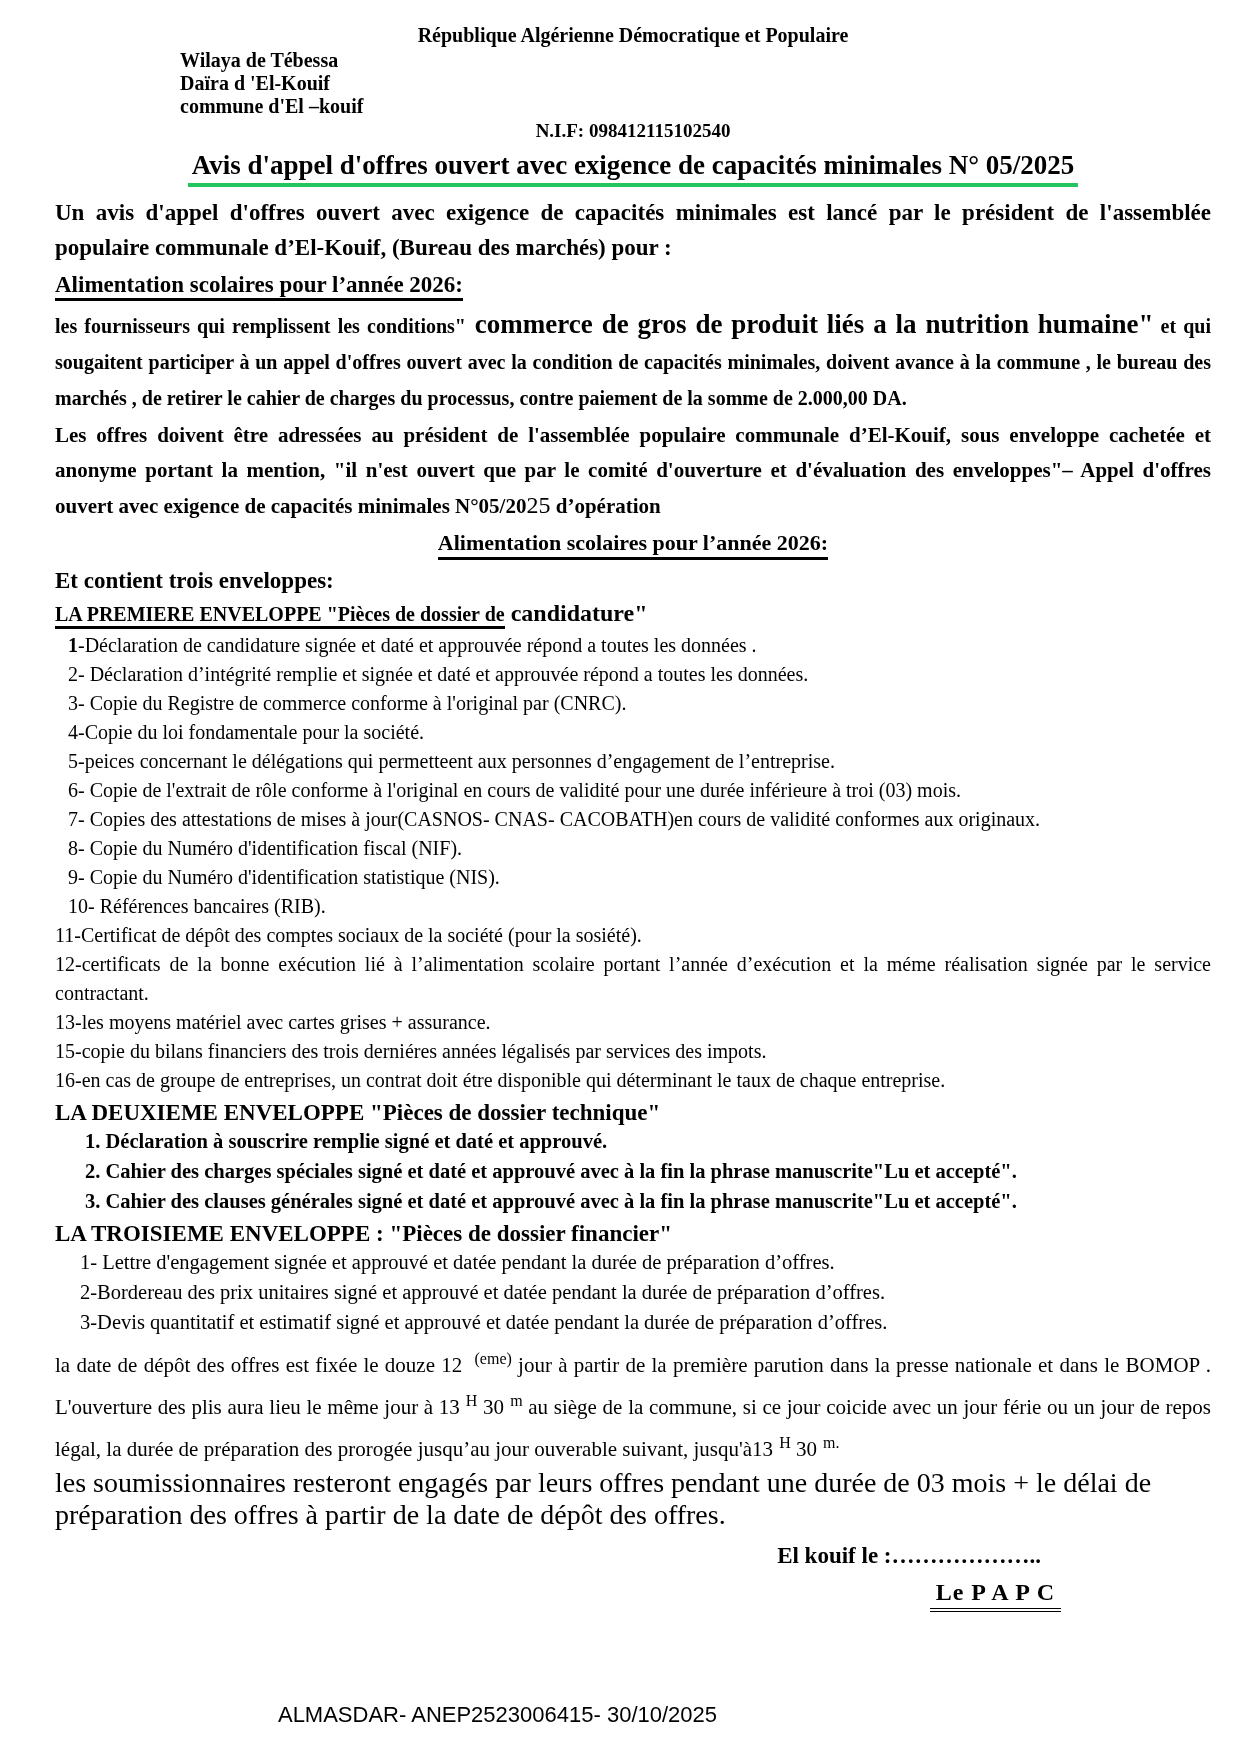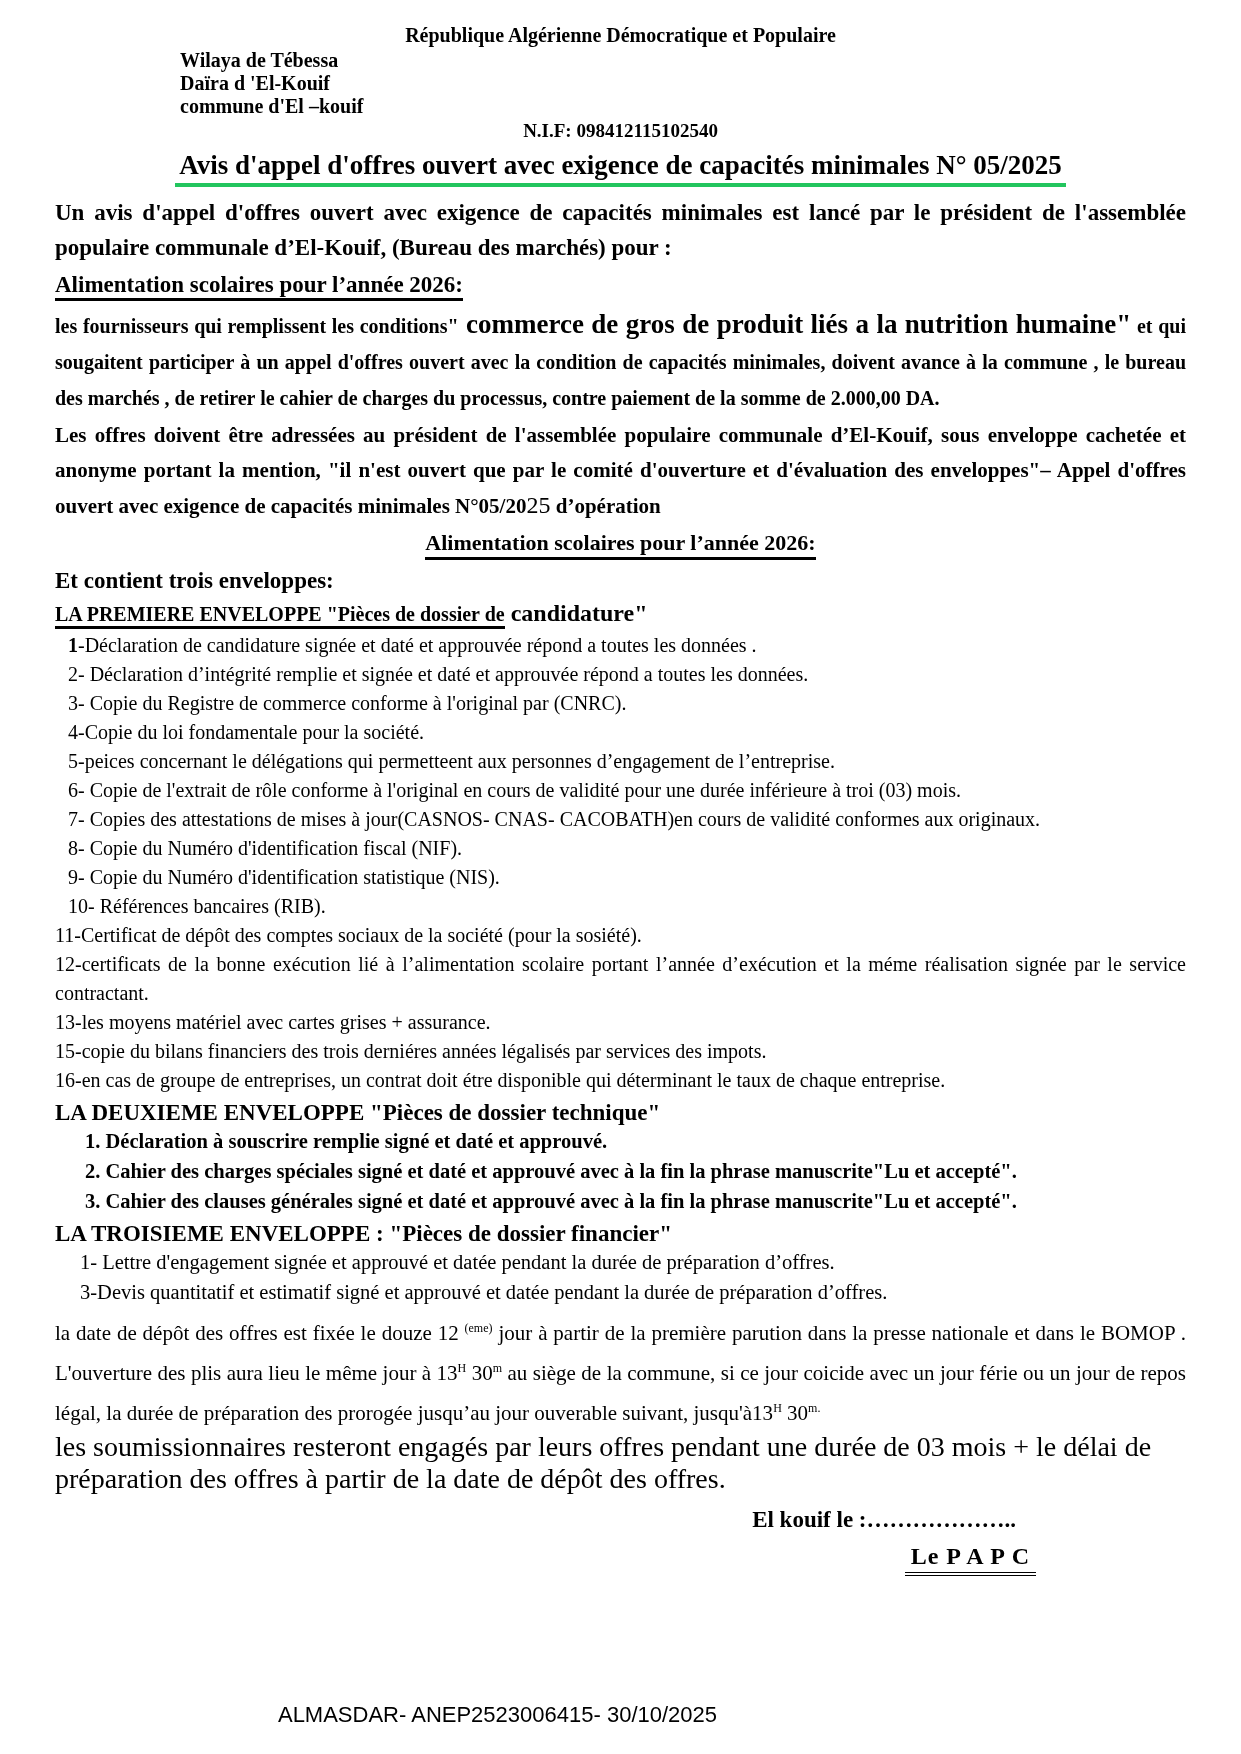--- a/index.html
+++ b/index.html
@@ -2,21 +2,21 @@
 <html><head>
 <meta charset="utf-8">
 <style>
   html,body{margin:0;padding:0;background:#fff;}
   .page{
     position:relative;
     width:1241px;height:1754px;
     background:#ffffff;color:#000;
     font-family:"Liberation Serif", serif;
     box-sizing:border-box;
-    padding:24px 55px 0 55px;
+    padding:24px 30px 0 55px;
     overflow:hidden;
   }
   .c{text-align:center;}
   .b{font-weight:bold;}
   .fs19{font-size:19px;}
   .fs20{font-size:20px;}
   .hdr-row{display:flex;justify-content:space-between;font-weight:bold;font-size:20px;
     padding-left:125px;padding-right:100px;margin-top:2px;flex-direction:column;}
   .numero{margin-top:6px;}
   .numero span{text-decoration:underline;text-decoration-thickness:2px;}
@@ -42,21 +42,21 @@
   .list1{font-size:20px;line-height:29px;margin-top:4px;}
   .list1 .ind{padding-left:13px;}
   .list1 .jst{text-align:justify;}
   .num-bold{font-weight:bold;}
   .env-head2{margin-top:5px;font-weight:bold;font-size:23px;}
   .list2{font-size:20.5px;line-height:30px;}
   .list2 div{padding-left:30px;font-weight:bold;}
   .list3{font-size:20.5px;line-height:30px;}
   .list3 div{padding-left:25px;}
   .closing{margin-top:4px;text-align:justify;font-size:21px;line-height:35px;}
-  .closing sup{font-size:12px;}
+  .closing sup{font-size:16px;margin-left:6px;}
   .engagement{font-size:28px;line-height:32px;}
   .sig-date{margin-top:12px;text-align:right;padding-right:170px;font-weight:bold;font-size:23px;}
   .sig-papc{margin-top:10px;text-align:right;padding-right:150px;}
   .sig-papc span{display:inline-block;font-weight:bold;font-size:24px;border-bottom:4px double #000;padding:0 6px 2px 6px;letter-spacing:1px;}
   .footer{
     position:absolute;left:-123px;bottom:26px;width:100%;
     text-align:center;font-family:"Liberation Sans", sans-serif;font-size:22px;
   }
 </style>
 </head>
@@ -124,20 +124,21 @@
   <div class="env-head2">LA DEUXIEME ENVELOPPE "Pièces de dossier technique"</div>
   <div class="list2">
     <div>1. Déclaration à souscrire remplie signé et daté et approuvé.</div>
     <div>2. Cahier des charges spéciales signé et daté et approuvé avec à la fin la phrase manuscrite"Lu et accepté".</div>
     <div>3. Cahier des clauses générales signé et daté et approuvé avec à la fin la phrase manuscrite"Lu et accepté".</div>
   </div>
 
   <div class="env-head2">LA TROISIEME  ENVELOPPE : "Pièces de dossier financier"</div>
   <div class="list3">
     <div>1- Lettre d'engagement signée et approuvé et datée pendant la durée de préparation d’offres.</div>
+    <div>2-Bordereau des prix unitaires signé et approuvé et datée pendant la durée de préparation d’offres.</div>
     <div>3-Devis quantitatif et estimatif signé et approuvé et datée pendant la durée de préparation d’offres.</div>
   </div>
 
   <div class="closing">
     <span>la date de dépôt des offres est fixée le douze  12 </span><sup>(eme)</sup><span> jour à partir de la première parution dans la presse nationale et dans le BOMOP . L'ouverture des plis aura lieu  le même jour à 13</span><sup>H</sup><span> 30</span><sup>m</sup><span> au siège de la commune, si ce jour coicide avec un jour férie ou un jour de repos légal, la durée de préparation des prorogée jusqu’au jour ouverable suivant, jusqu'à13</span><sup>H</sup><span> 30</span><sup>m.</sup>
   </div>
 
   <div class="engagement">les soumissionnaires resteront engagés par leurs offres pendant une durée de 03 mois + le délai de préparation des offres à partir de la date de dépôt des offres.</div>
 
   <div class="sig-date">El kouif le :………………..</div>

